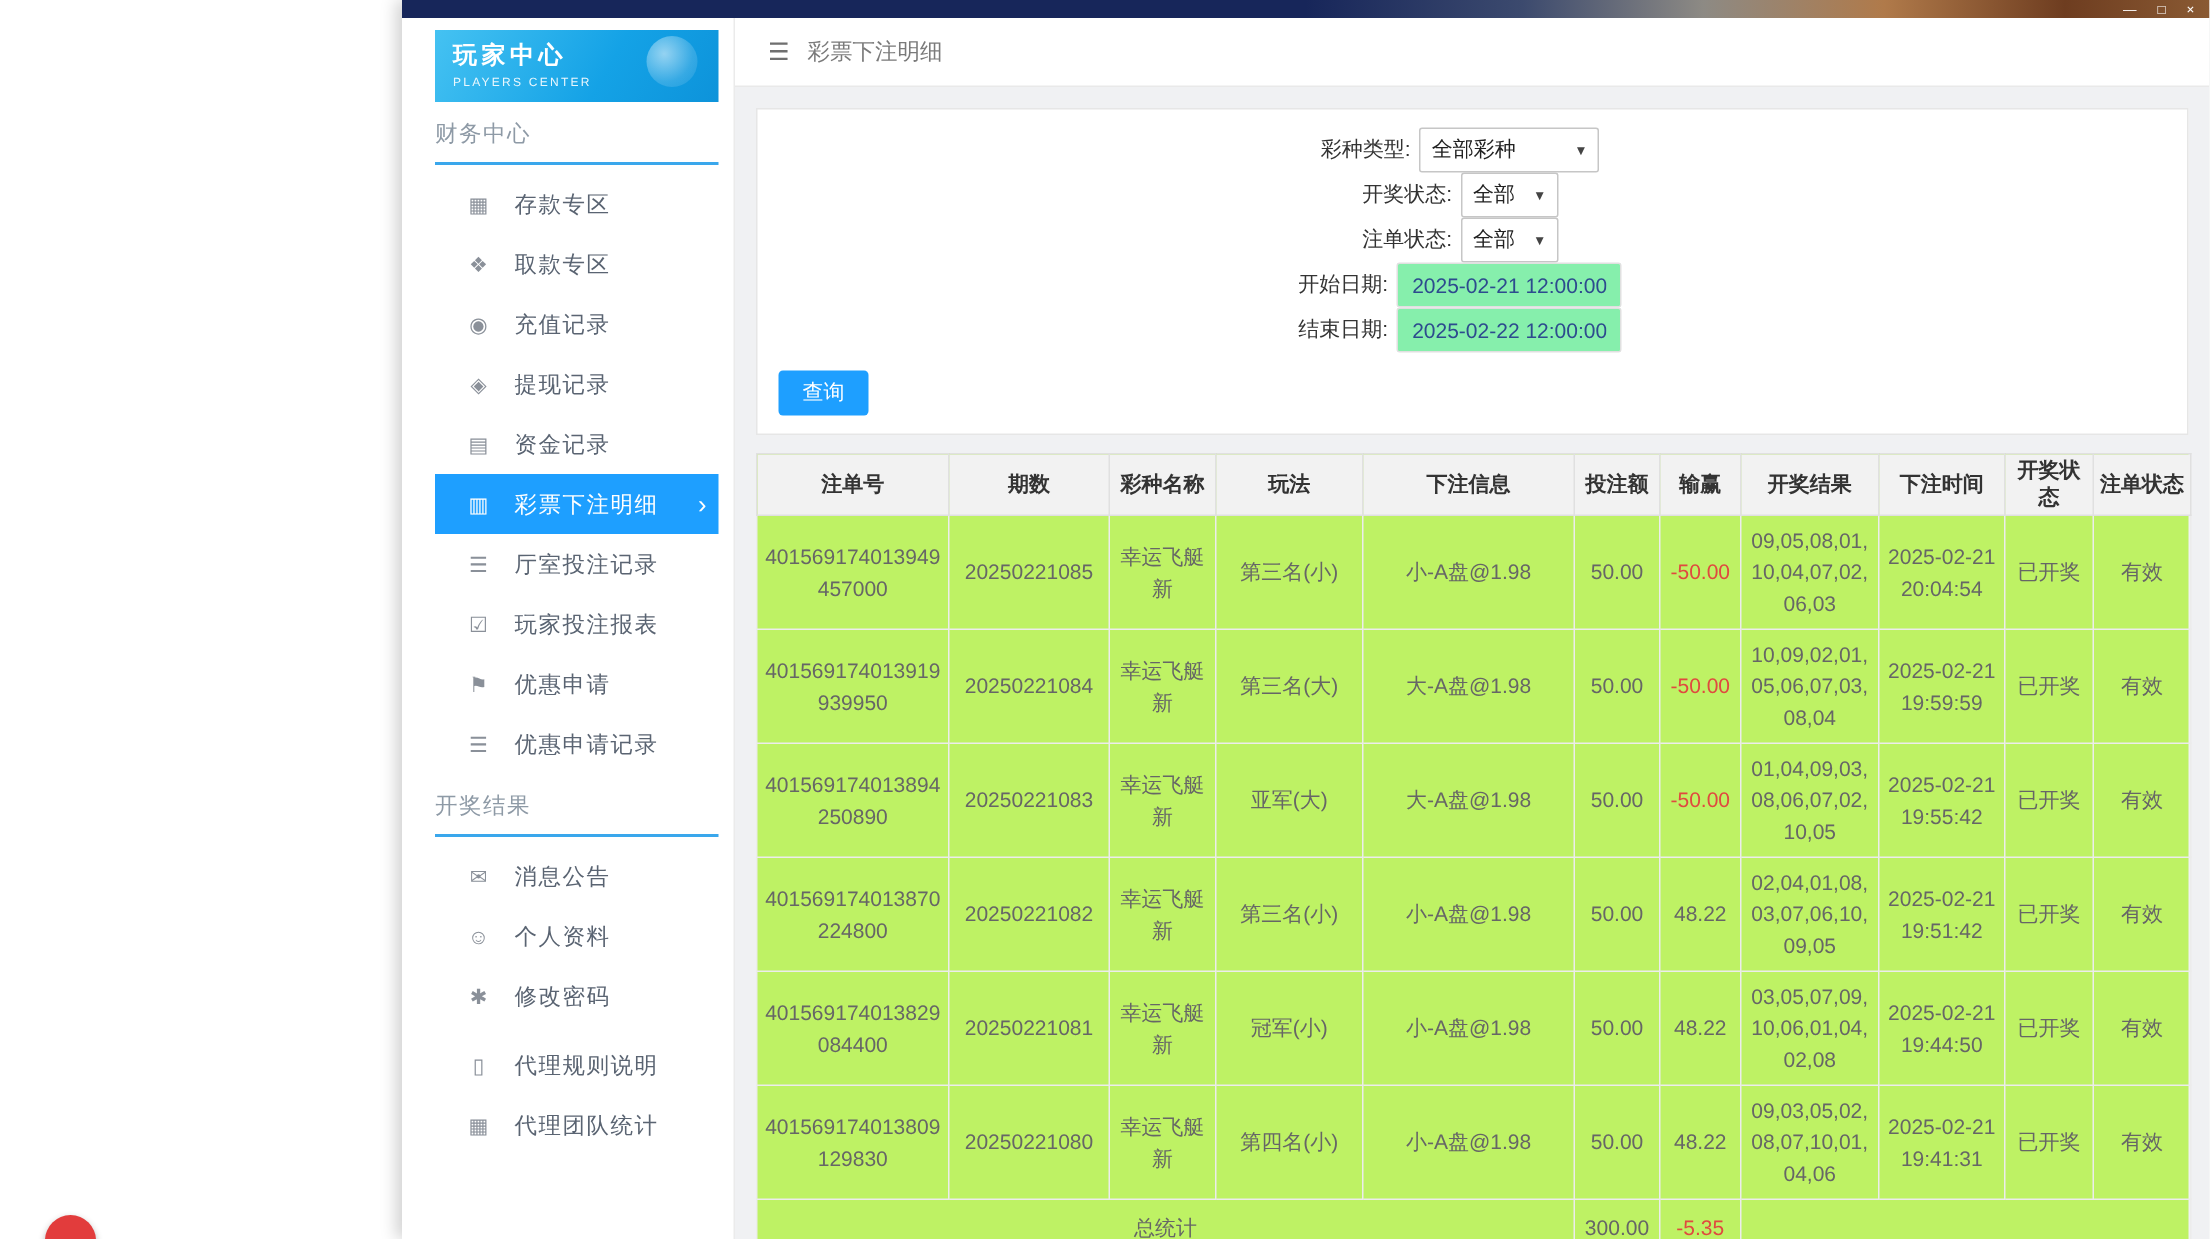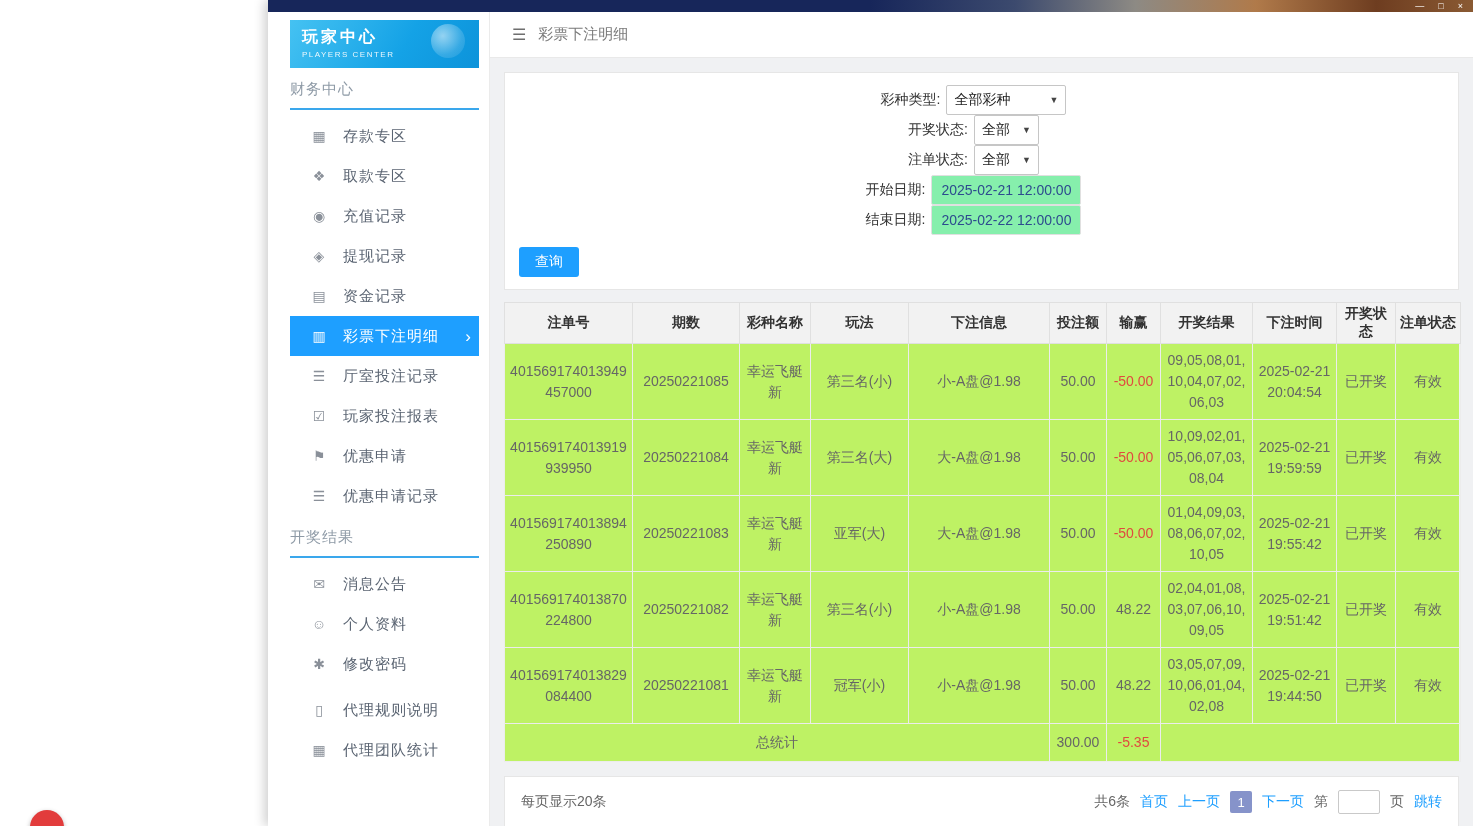--- a/index.html
+++ b/index.html
@@ -357,20 +357,33 @@
               <td>冠军(小)</td>
               <td>小-A盘@1.98</td>
               <td>50.00</td>
               <td>48.22</td>
               <td>03,05,07,09,10,06,01,04,02,08</td>
               <td>2025-02-21 19:44:50</td>
               <td>已开奖</td>
               <td>有效</td>
             </tr>
 
+            <tr class="data-row">
+              <td>401569174013809129830</td>
+              <td>20250221080</td>
+              <td>幸运飞艇新</td>
+              <td>第四名(小)</td>
+              <td>小-A盘@1.98</td>
+              <td>50.00</td>
+              <td>48.22</td>
+              <td>09,03,05,02,08,07,10,01,04,06</td>
+              <td>2025-02-21 19:41:31</td>
+              <td>已开奖</td>
+              <td>有效</td>
+            </tr>
           </tbody>
         <tbody>
 
 
             <tr class="summary-row">
               <td colspan="5">总统计</td>
               <td>300.00</td>
               <td class="neg">-5.35</td>
               <td colspan="4"></td>
             </tr>

